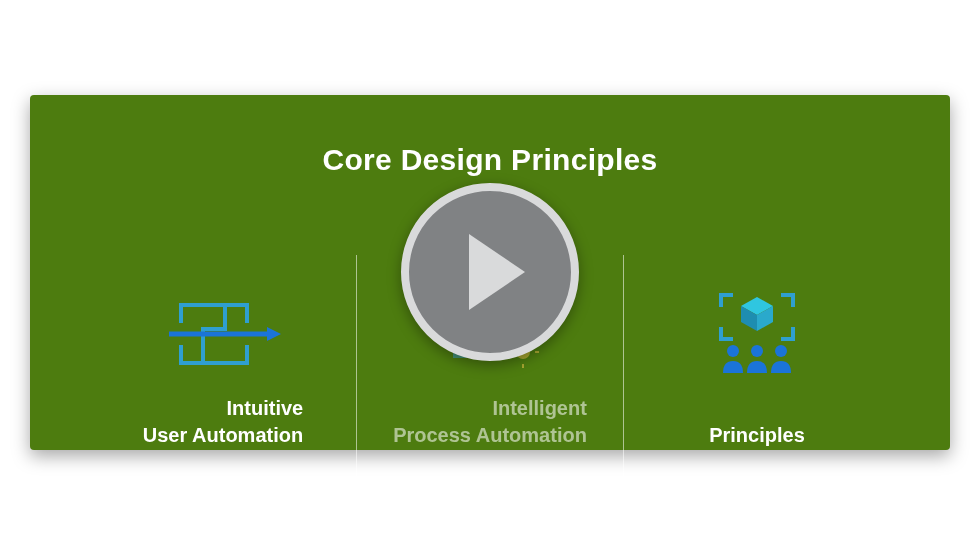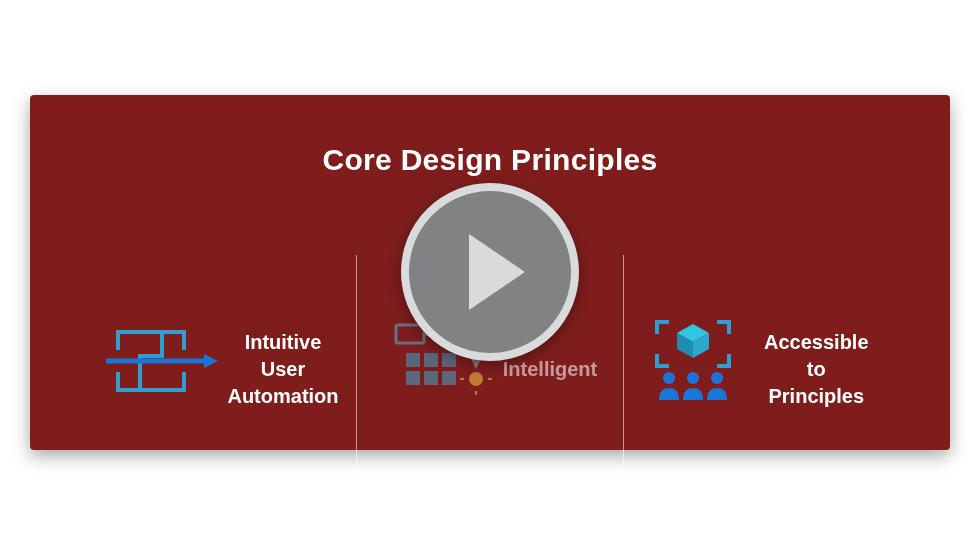--- a/index.html
+++ b/index.html
@@ -9,21 +9,21 @@
       background: #ffffff;
       font-family: 'Segoe UI', Arial, sans-serif;
       display: flex;
       align-items: center;
       justify-content: center;
       overflow: hidden;
     }
     .video-card {
       width: 920px;
       height: 355px;
-      background: #7f1d1d;
+      background: #4d7c0f;
       border-radius: 4px;
       box-shadow: 0 6px 18px rgba(0,0,0,0.35);
       position: relative;
       color: #ffffff;
     }
     .title {
       text-align: center;
       font-size: 30px;
       font-weight: 600;
       padding-top: 48px;
@@ -33,24 +33,24 @@
       display: flex;
       justify-content: space-between;
       align-items: center;
       margin-top: 58px;
       padding: 0 60px;
       height: 270px;
     }
     .col {
       flex: 1;
       display: flex;
-      flex-direction: row;
+      flex-direction: column;
       align-items: center;
       justify-content: center;
-      text-align: center;
+      text-align: right;
       position: relative;
       padding: 0 10px;
     }
     .divider {
       width: 1px;
       height: 230px;
       background: rgba(255,255,255,0.55);
     }
     .icon-wrap {
       height: 86px;
@@ -138,20 +138,21 @@
           <g stroke="#f0c94d" stroke-width="2">
             <line x1="88" y1="46" x2="88" y2="42"></line>
             <line x1="88" y1="70" x2="88" y2="74"></line>
             <line x1="76" y1="58" x2="72" y2="58"></line>
             <line x1="100" y1="58" x2="104" y2="58"></line>
           </g>
         </svg>
       </div>
       <div class="label">
         <span>Intelligent</span><br>
+        <span>Process Automation</span>
       </div>
     </div>
 
     <div class="divider"></div>
 
     <div class="col">
       <div class="icon-wrap">
         <svg width="100" height="86" viewBox="0 0 100 86">
 
           <g stroke="#2f9fd0" stroke-width="4" fill="none" stroke-linecap="square">
@@ -171,21 +172,21 @@
             <circle cx="26" cy="60" r="6"></circle>
             <path d="M16 82 Q16 70 26 70 Q36 70 36 82 Z"></path>
             <circle cx="50" cy="60" r="6"></circle>
             <path d="M40 82 Q40 70 50 70 Q60 70 60 82 Z"></path>
             <circle cx="74" cy="60" r="6"></circle>
             <path d="M64 82 Q64 70 74 70 Q84 70 84 82 Z"></path>
           </g>
         </svg>
       </div>
       <div class="label">
-        <span>Accessible to</span><br>
+        <br>
         <span>Principles</span>
       </div>
     </div>
 
   </div>
 
   <div class="play-button">
     <div class="play-triangle"></div>
   </div>
 

